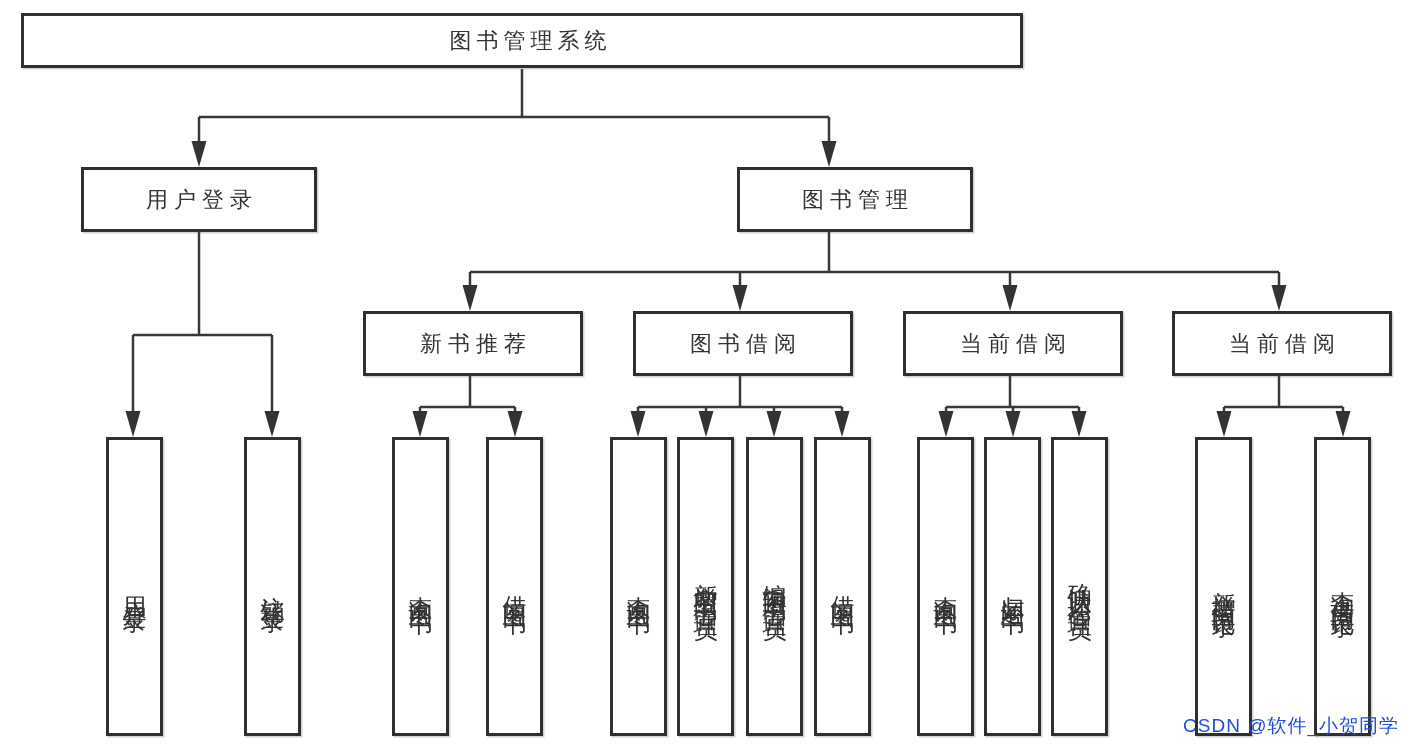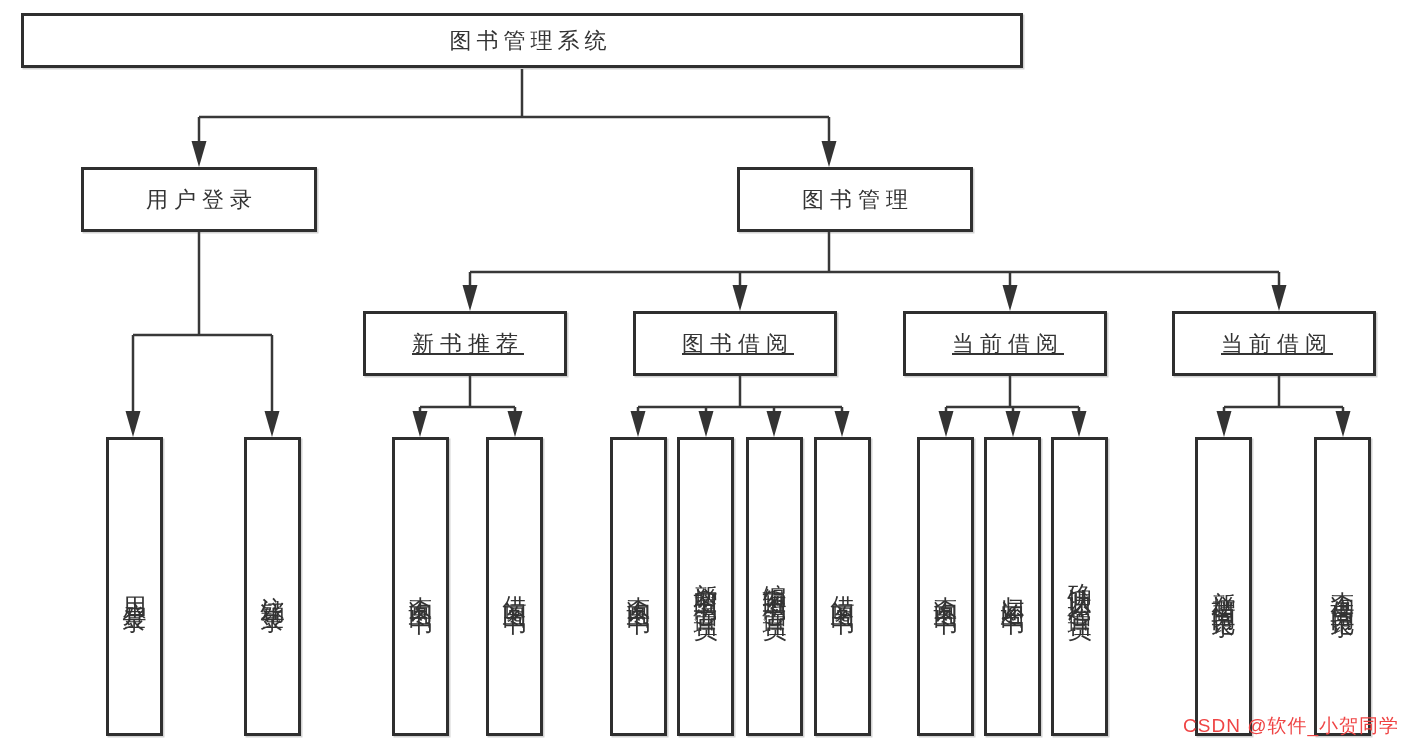--- a/index.html
+++ b/index.html
@@ -32,35 +32,35 @@
     font-size: 22px;
     letter-spacing: 6px;
     text-indent: 6px; 
     white-space: nowrap;
   }
   .root-node {
     left: 21px; top: 13px; width: 1002px; height: 55px;
     letter-spacing: 5px; text-indent: 5px; padding-left: 12px;
   }
   .lvl2 { top: 167px; width: 236px; height: 65px; }
-  .lvl3 { top: 311px; width: 204px; height: 65px; text-decoration: underline; }
+  .lvl3 { top: 311px; width: 220px; height: 65px; }
   .leaf {
     top: 437px; height: 299px; width: 57px;
     writing-mode: vertical-rl;
     font-size: 24px;
     letter-spacing: 5px;
     line-height: 1;
   }
   .watermark {
     position: absolute;
     right: 6px;
     bottom: 8px;
     font-size: 19px;
     letter-spacing: 1px;
-    color: #ef4444;
+    color: #1d4ed8;
     z-index: 5;
     white-space: nowrap;
   }
   .wire { stroke: #383838; stroke-width: 2.5; fill: none; }
   .head { fill: #333333; stroke: none; }
 </style>
 </head>
 <body>
 
 <div id="canvas">

